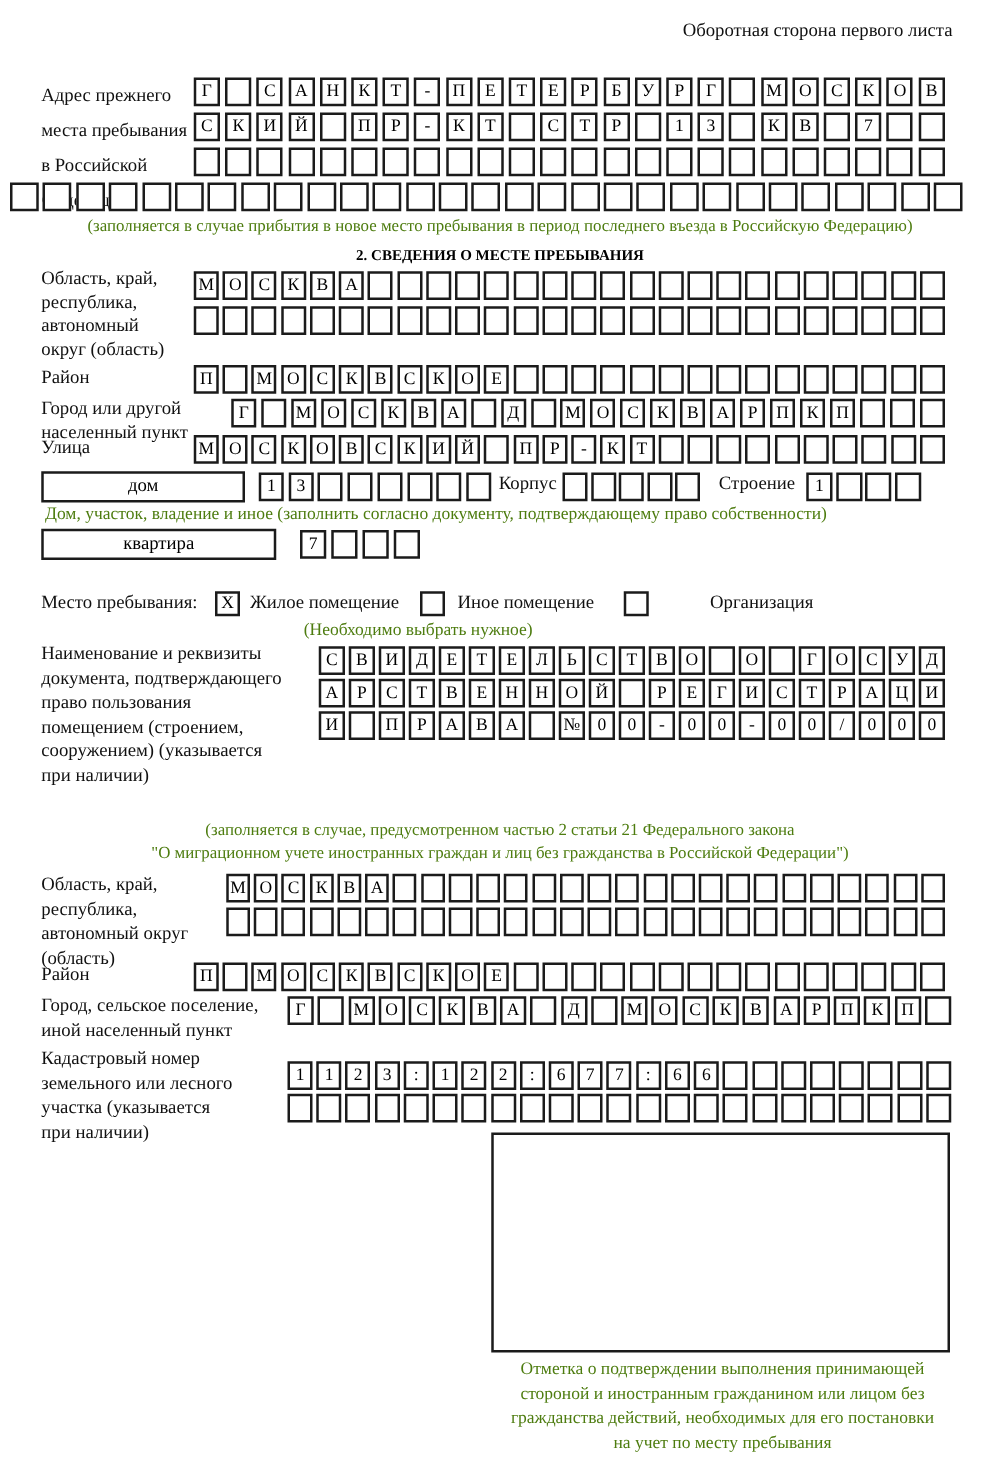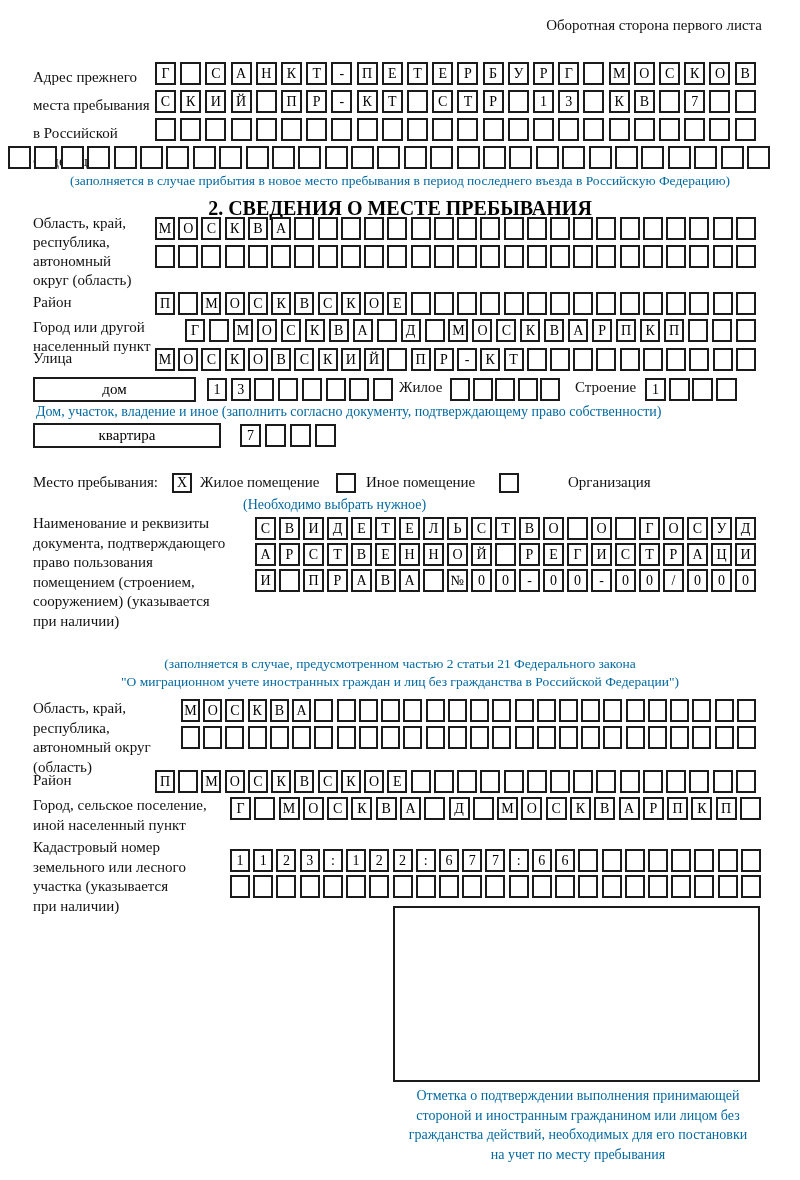--- a/index.html
+++ b/index.html
@@ -11,21 +11,21 @@
   .cells{position:absolute;display:flex;justify-content:space-between;}
   .cell{box-sizing:border-box;border:2px solid #1b1b1b;height:23px;background:#fff;
         display:flex;align-items:center;justify-content:center;
         font-size:14px;line-height:1;}
   .cw19 .cell{width:19px}
   .cw20 .cell{width:20px}
   .cw21 .cell{width:21px}
   .cw23 .cell{width:23px}
   .widebox{box-sizing:border-box;border:2px solid #1b1b1b;height:25px;background:#fff;
         display:flex;align-items:center;justify-content:center;font-size:15px;}
-  .caption{font-size:14px;color:#0369a1;font-family:Liberation Serif, serif;}
+  .caption{font-size:14px;color:#4d7c0f;font-family:Liberation Serif, serif;}
   .center{left:0;width:800px;text-align:center;}
   .bold{font-weight:bold;}
   .chk{box-sizing:border-box;border:2px solid #1b1b1b;width:20px;height:20px;background:#fff;
         display:flex;align-items:center;justify-content:center;font-size:14px;}
   .stampbox{box-sizing:border-box;border:2px solid #1b1b1b;background:#fff;}
 </style>
 </head>
 <body>
 
 <div class="page">
@@ -140,21 +140,21 @@
       <span class="cell"></span>
       <span class="cell"></span>
       <span class="cell"></span>
       <span class="cell"></span>
       <span class="cell"></span>
       <span class="cell"></span>
       <span class="cell"></span>
     </div>
   <div class="abs caption center" style="top:173px;font-size:13.5px;">(заполняется в случае прибытия в новое место пребывания в период последнего въезда в Российскую Федерацию)</div>
 
-  <div class="abs center bold" style="top:197px;font-size:20px;">2. СВЕДЕНИЯ О МЕСТЕ ПРЕБЫВАНИЯ</div>
+  <div class="abs center bold" style="top:197px;font-size:12px;">2. СВЕДЕНИЯ О МЕСТЕ ПРЕБЫВАНИЯ</div>
 
   <div class="abs lbl multiline" style="top:214px;left:33px;width:130px;line-height:19px;">Область, край,
 республика,
 автономный
 округ (область)</div>
   <div class="cells cw20" style="top:217px;left:155px;width:601px;">
       <span class="cell">М</span>
       <span class="cell">О</span>
       <span class="cell">С</span>
       <span class="cell">К</span>
@@ -303,21 +303,21 @@
   <div class="cells cw20" style="top:378px;left:207px;width:186px;">
       <span class="cell">1</span>
       <span class="cell">3</span>
       <span class="cell"></span>
       <span class="cell"></span>
       <span class="cell"></span>
       <span class="cell"></span>
       <span class="cell"></span>
       <span class="cell"></span>
     </div>
-  <div class="abs lbl" style="top:379px;left:399px;">Жилое</div>
+  <div class="abs lbl" style="top:379px;left:399px;">Корпус</div>
   <div class="cells cw20" style="top:378px;left:450px;width:110px;">
       <span class="cell"></span>
       <span class="cell"></span>
       <span class="cell"></span>
       <span class="cell"></span>
       <span class="cell"></span>
     </div>
   <div class="abs lbl" style="top:379px;left:575px;">Строение</div>
   <div class="cells cw21" style="top:378px;left:645px;width:92px;">
       <span class="cell">1</span>

